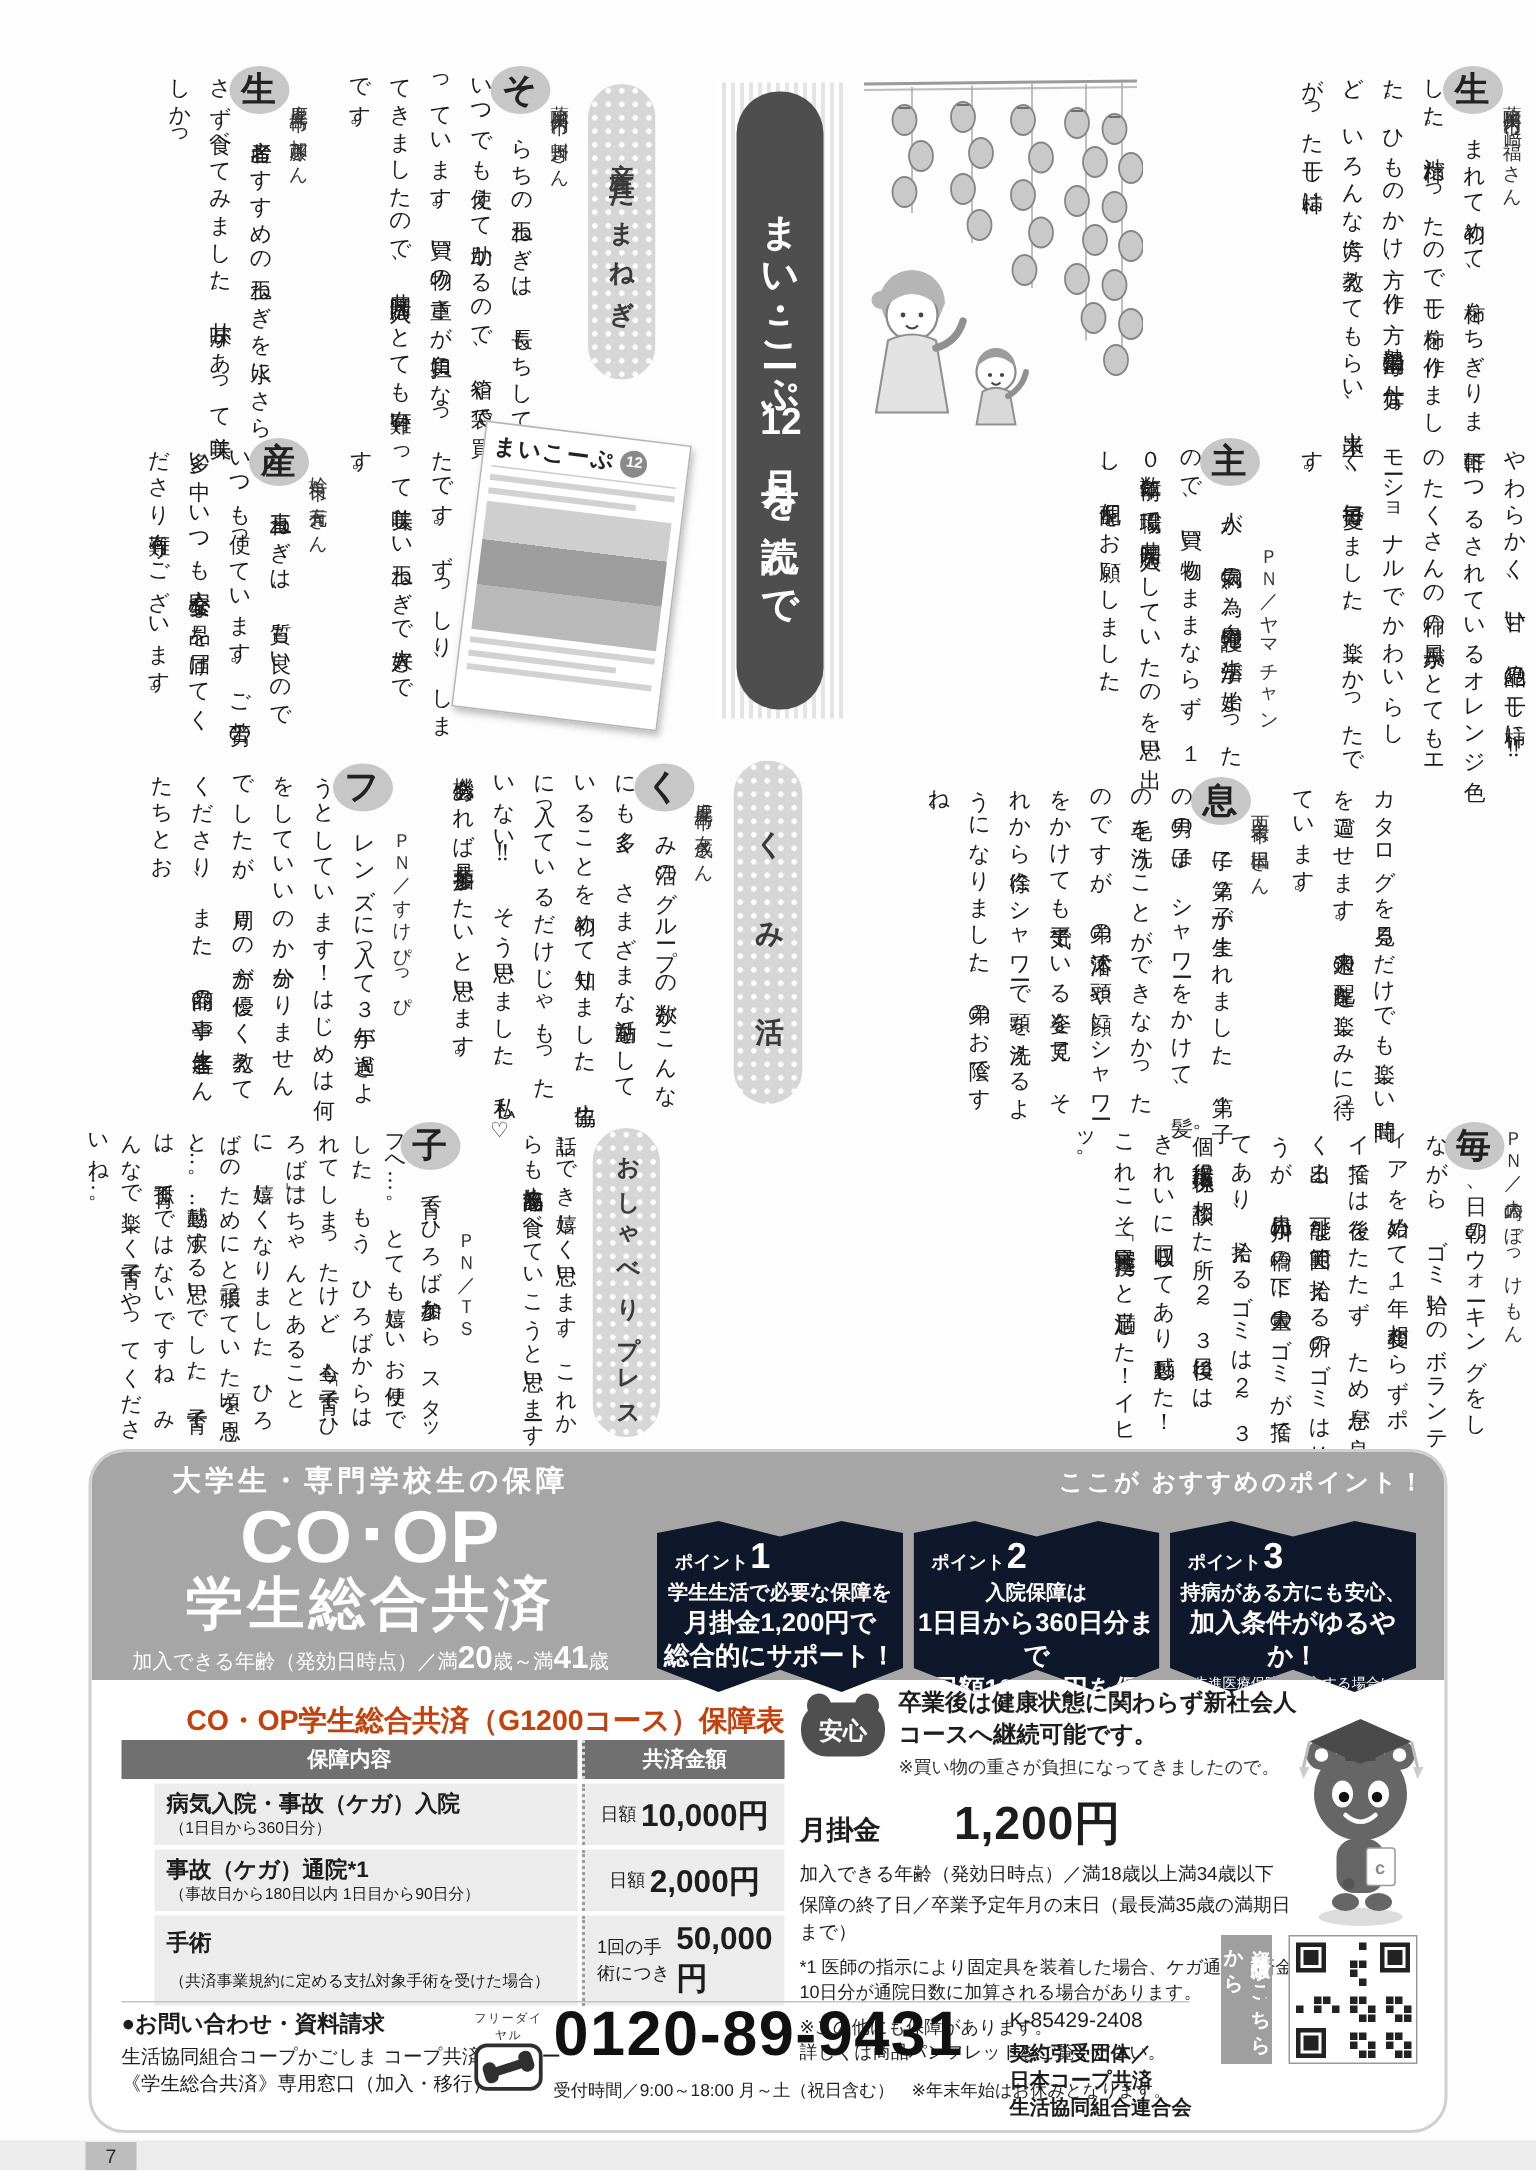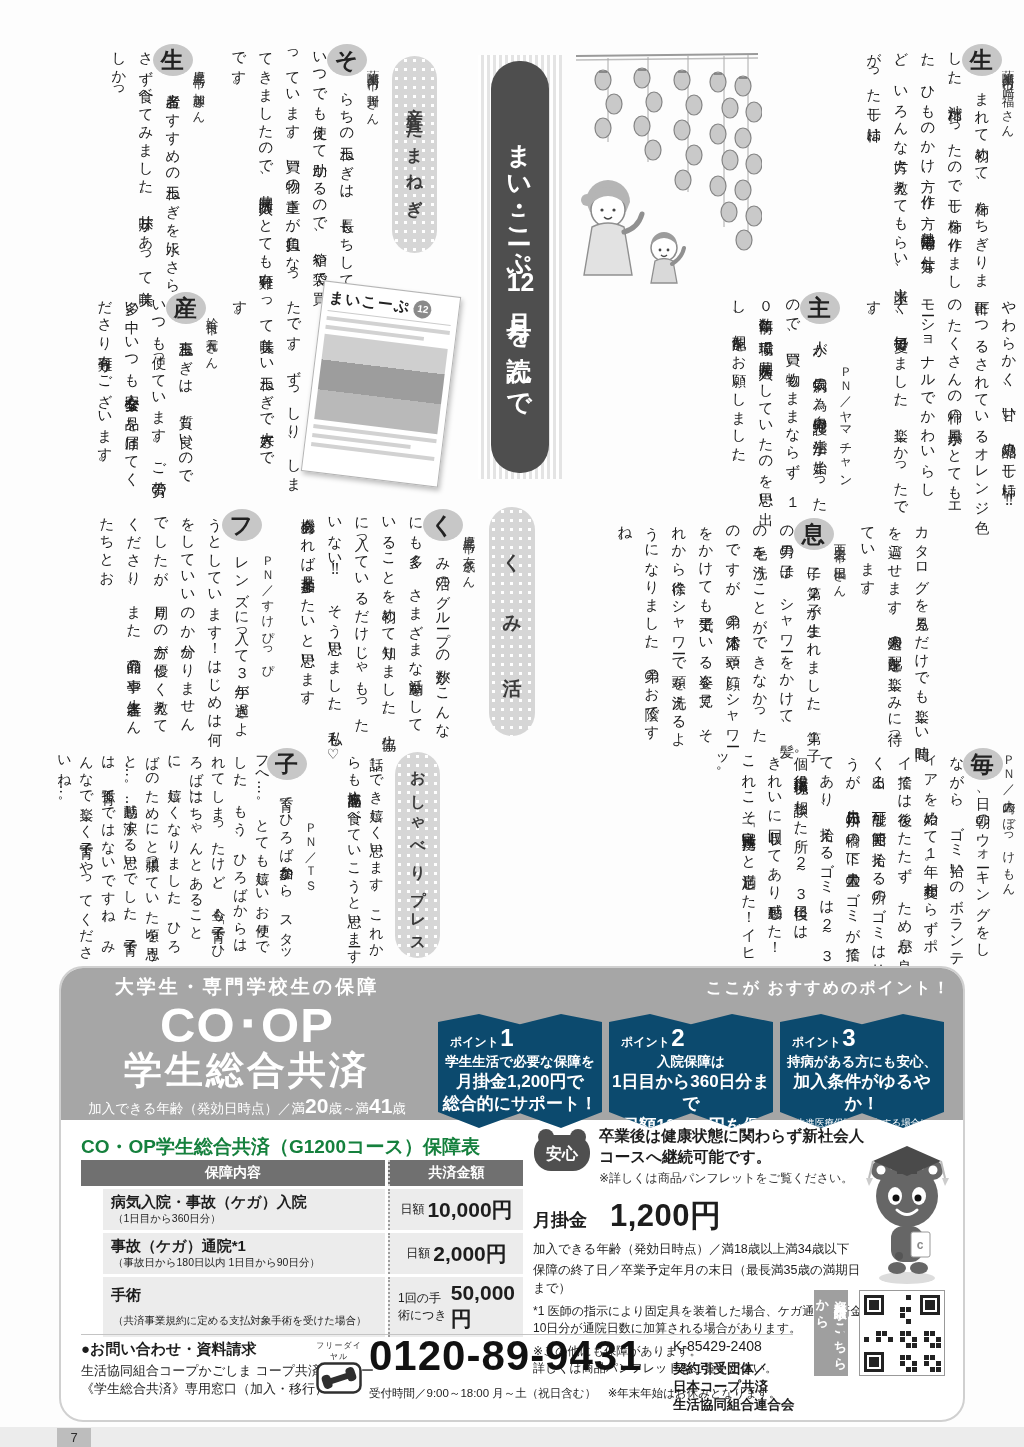--- a/index.html
+++ b/index.html
@@ -59,49 +59,49 @@
       border:2px solid #d0d0d0;border-radius:24px;box-sizing:border-box;overflow:hidden;color:#1d1d1d;}
   .ad-band{position:absolute;left:0;top:0;width:100%;height:152px;background:#a6a6a6;}
   .ad-left{position:absolute;left:16px;top:6px;width:340px;text-align:center;color:#fff;}
   .eyebrow{font-size:19px;font-weight:bold;letter-spacing:3px;}
   .coop-logo{font-size:49px;font-weight:800;letter-spacing:1px;line-height:1.05;}
   .product{font-size:38px;font-weight:800;letter-spacing:3px;line-height:1.0;}
   .age{font-size:13.5px;margin-top:5px;}
   .age .big{font-size:21px;font-weight:bold;}
   .points-header{position:absolute;left:370px;top:10px;width:520px;text-align:right;
                  color:#fff;font-size:16px;font-weight:bold;letter-spacing:2px;}
-  .ribbon{position:absolute;top:46px;width:164px;height:114px;background:#0c4a6e;color:#fff;
+  .ribbon{position:absolute;top:46px;width:164px;height:114px;background:#0f172a;color:#fff;
           text-align:center;box-sizing:border-box;padding-top:8px;
           clip-path:polygon(0 7%,25% 0,50% 9%,75% 0,100% 7%,100% 86%,75% 100%,50% 87%,25% 100%,0 86%);}
   .rb1{left:377px}.rb2{left:548px}.rb3{left:719px}
   .plabel{text-align:left;margin:2px 0 1px 12px;font-size:12px;font-weight:bold;}
   .pnum{font-size:24px;margin-left:1px;}
   .pline{font-size:13.5px;font-weight:bold;line-height:1.3;}
   .pline.em{font-size:17px;}
   .pnote{font-size:9.5px;line-height:1.3;margin-top:2px;padding:0 8px;text-align:left;}
 
-  .tbl-title{position:absolute;left:20px;top:166px;width:442px;text-align:left;
-             font-size:19px;font-weight:bold;color:#15803d;}
+  .tbl-title{position:absolute;left:20px;top:166px;width:442px;text-align:right;
+             font-size:19px;font-weight:bold;color:#c2410c;}
   .tbl{position:absolute;left:20px;top:192px;width:442px;display:grid;
        grid-template-columns:304px 135px;gap:3px;}
   .tbl .th{background:#707070;color:#fff;text-align:center;font-size:14px;font-weight:bold;padding:4px 0;}
   .tbl .td{background:#ececec;min-height:38px;display:flex;align-items:center;padding:4px 8px;box-sizing:border-box;}
   .td.item{font-weight:bold;font-size:15px;flex-wrap:wrap;margin-left:22px;}
   .inote{font-weight:normal;font-size:10.5px;margin-left:2px;}
   .td.amt{justify-content:center;border-left:2px dotted #9c9c9c;}
   .amt .pre{font-size:12px;margin-right:3px;}
   .amt .val{font-size:21px;font-weight:bold;}
 
   .anshin{position:absolute;left:472px;top:158px;width:335px;}
   .anshin-badge{position:absolute;left:0;top:2px;}
   .anshin-head{margin-left:66px;font-size:15.5px;font-weight:bold;line-height:1.35;}
   .anshin-note{margin-left:66px;font-size:12px;margin-top:2px;color:#333;}
   .premium{margin-top:8px;}
   .premium .lab{font-size:18px;font-weight:bold;margin-right:23px;}
-  .premium .val{font-size:31px;font-weight:800;letter-spacing:.5px;}
+  .premium .val{font-size:31px;font-weight:800;letter-spacing:.5px;margin-left:26px;}
   .cond{font-size:12.5px;line-height:1.45;margin-top:3px;}
   .foot{font-size:12px;line-height:1.4;margin-top:6px;color:#222;}
 
   .mascot{position:absolute;left:800px;top:176px;}
   .divider{position:absolute;left:20px;top:366px;width:712px;height:1px;background:#c4c4c4;}
 
   .c-head{position:absolute;left:20px;top:372px;font-size:15px;font-weight:bold;}
   .c-org1{position:absolute;left:20px;top:394px;font-size:13px;}
   .c-org2{position:absolute;left:20px;top:412px;font-size:13px;}
   .freedial{position:absolute;left:252px;top:372px;width:52px;text-align:center;}
@@ -368,21 +368,21 @@
     </div>
 
     <div class="anshin">
       <svg class="anshin-badge" width="58" height="46" viewBox="0 0 58 46">
         <circle cx="13" cy="9" r="8" fill="#4f4f4f"></circle>
           <circle cx="45" cy="9" r="8" fill="#4f4f4f"></circle>
         <rect x="1" y="7" width="56" height="36" rx="17" fill="#4f4f4f"></rect>
         <text x="29" y="31" text-anchor="middle" font-size="16" font-weight="bold" fill="#ffffff">安心</text>
       </svg>
       <div class="anshin-head">卒業後は健康状態に関わらず新社会人コースへ継続可能です。</div>
-      <div class="anshin-note">※詳しくは商品パンフレットをご覧ください。</div>
+      <div class="anshin-note">※買い物の重さが負担になってきましたので。</div>
       <div class="premium">
         <span class="lab">月掛金</span><span class="val">1,200円</span>
       </div>
       <div class="cond">加入できる年齢（発効日時点）／満18歳以上満34歳以下</div>
       <div class="cond">保障の終了日／卒業予定年月の末日（最長満35歳の満期日まで）</div>
       <div class="foot">*1 医師の指示により固定具を装着した場合、ケガ通院共済金10日分が通院日数に加算される場合があります。</div>
       <div class="foot"><span>※この他にも保障があります。</span><br><span>詳しくは商品パンフレットをご覧ください。</span></div>
     </div>
 
     <svg class="mascot" width="92" height="142" viewBox="0 0 92 142">

